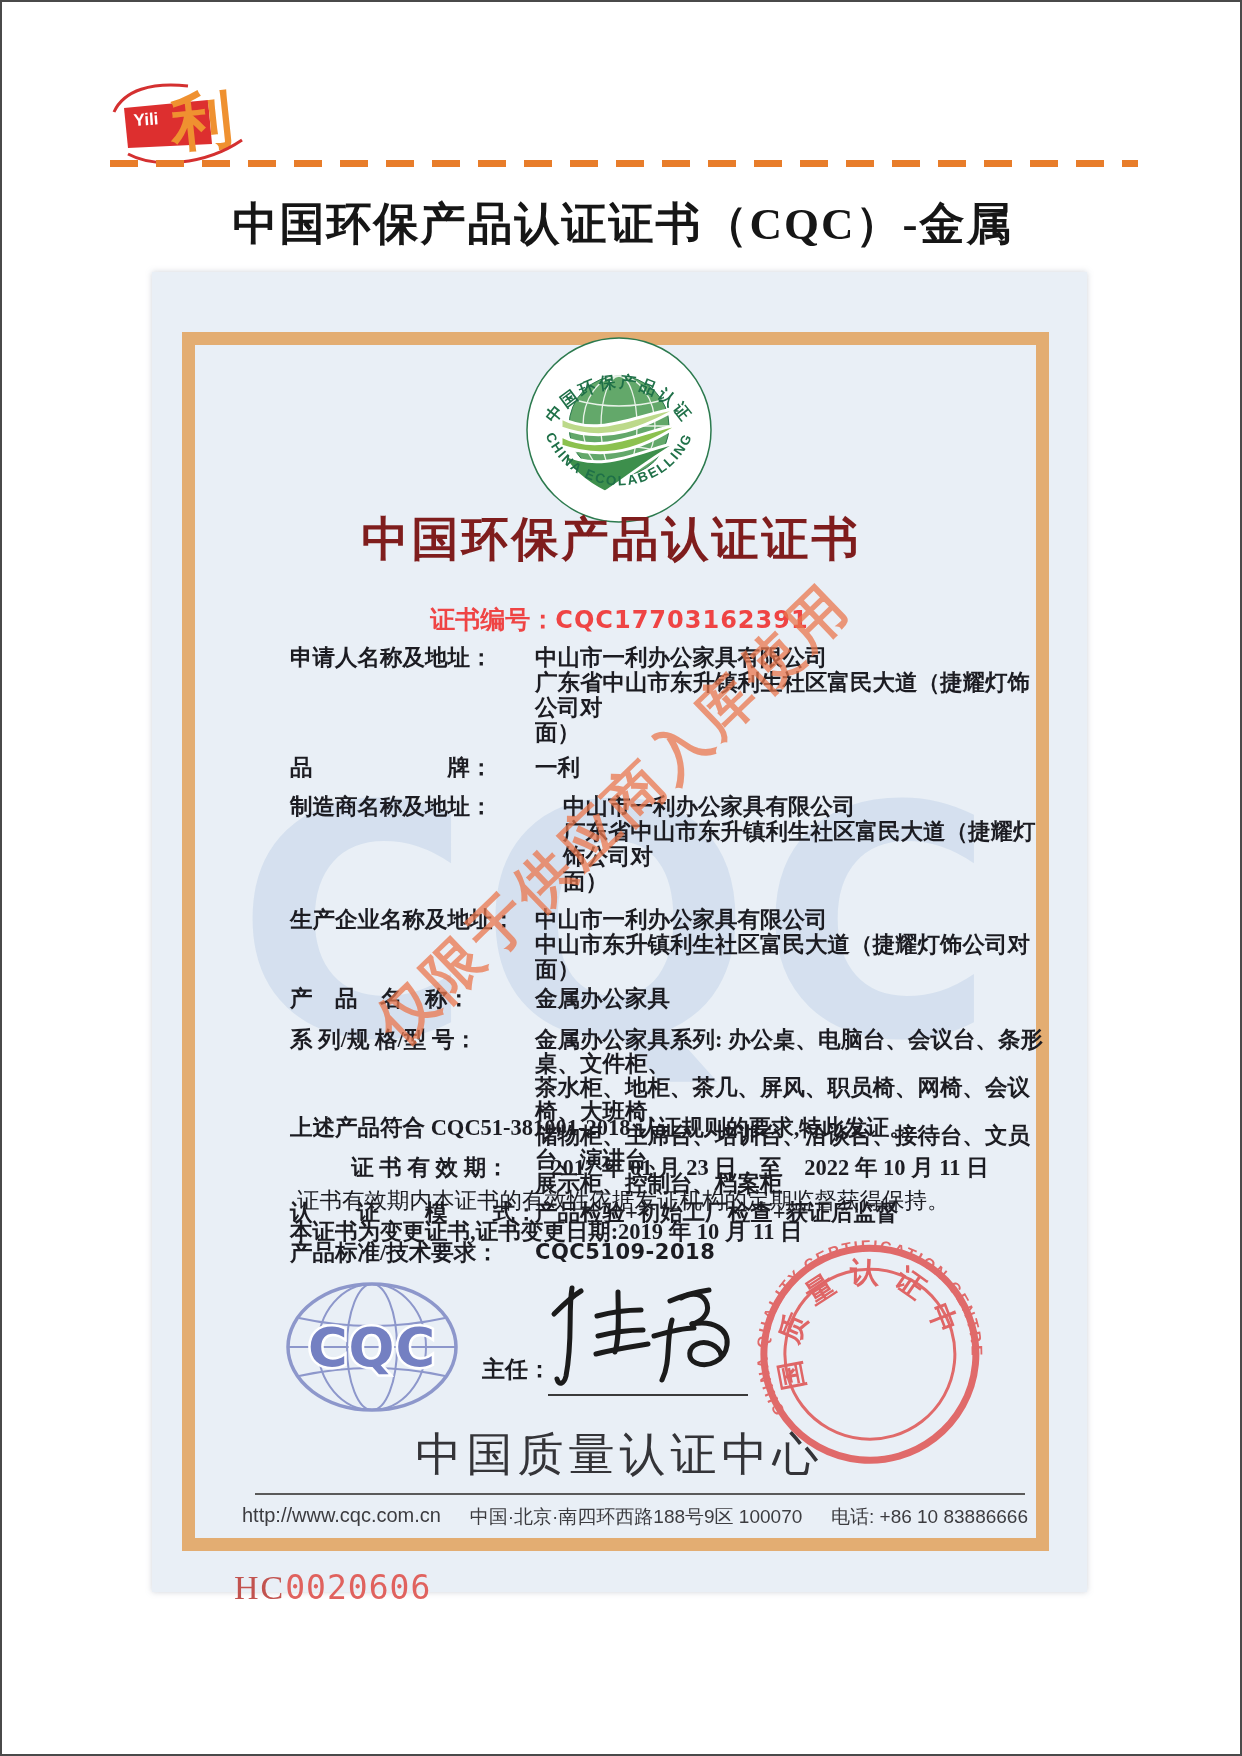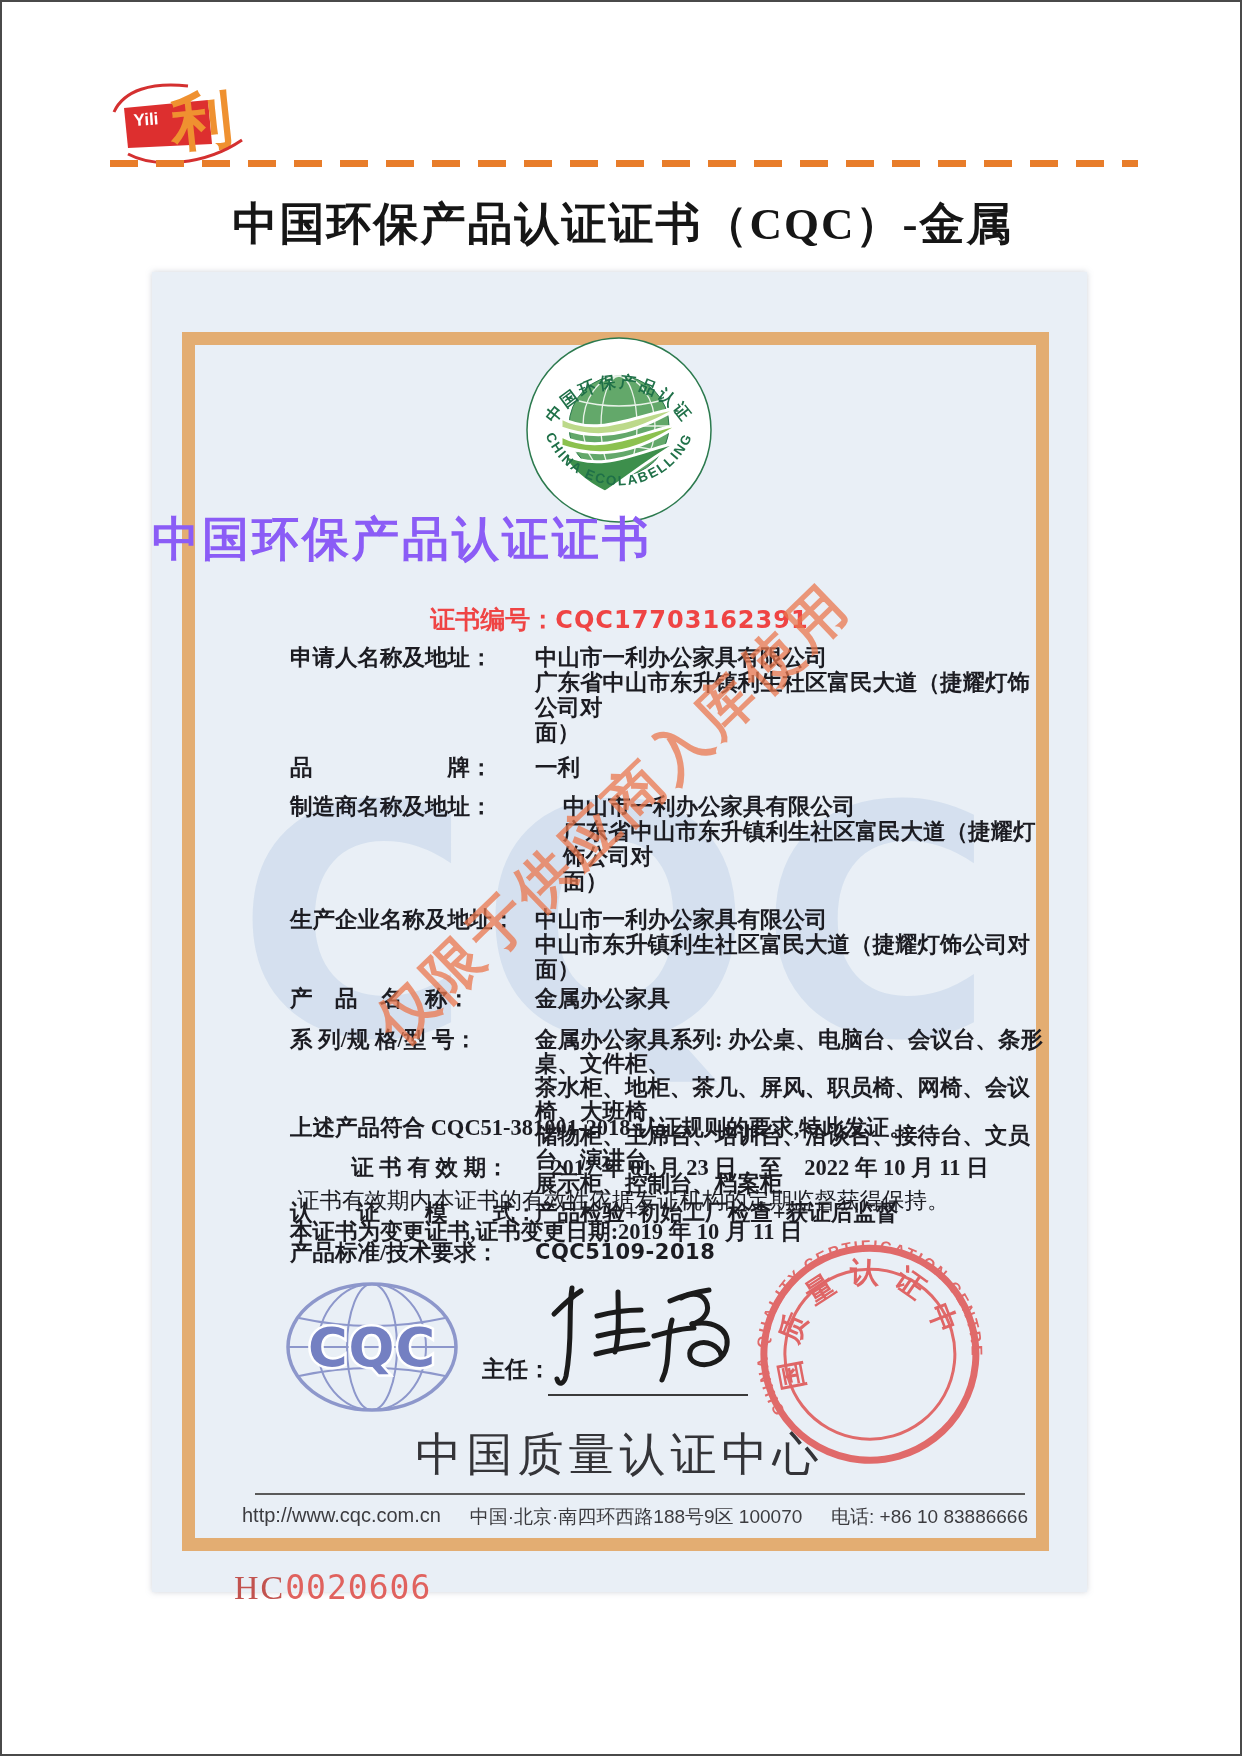--- a/index.html
+++ b/index.html
@@ -24,22 +24,22 @@
     font-family:"DejaVu Sans",sans-serif;font-size:320px;font-weight:700;letter-spacing:8px;
     color:rgba(141,175,214,0.22);line-height:320px;user-select:none;}
   .wm-diagonal{position:absolute;left:612px;top:812px;transform:translate(-50%,-50%) rotate(-44deg);
     z-index:4;font-size:58px;font-weight:600;letter-spacing:5px;white-space:nowrap;
     color:rgba(234,119,77,0.75);user-select:none;}
 
   
   .eco-logo{position:absolute;left:520px;top:331px;z-index:3;}
 
   
-  .cert-title{position:absolute;left:150px;top:506px;width:935px;text-align:left;z-index:3;
-    font-family:"Liberation Sans",sans-serif;font-size:47px;font-weight:700;letter-spacing:3px;color:#8b5cf6;}
+  .cert-title{position:absolute;left:142px;top:506px;width:935px;text-align:center;z-index:3;
+    font-family:"Liberation Sans",sans-serif;font-size:47px;font-weight:700;letter-spacing:3px;color:#7f1d1d;}
   .cert-no-row{position:absolute;left:150px;top:601px;width:935px;text-align:center;z-index:3;font-size:25px;font-weight:700;color:#ef4444;}
   .cert-no{font-family:"DejaVu Sans",sans-serif;font-size:24px;font-weight:700;letter-spacing:1px;}
 
   
   .fields{position:absolute;left:288px;top:643px;width:758px;z-index:3;font-size:22.5px;line-height:25px;color:#1c1c22;font-weight:600;}
   .field-row{display:flex;}
   .field-label{width:245px;flex:none;white-space:pre;}
   .field-value{flex:1;white-space:pre-line;}
   .row-applicant{margin-bottom:10px;}
   .row-brand{margin-bottom:14px;}

